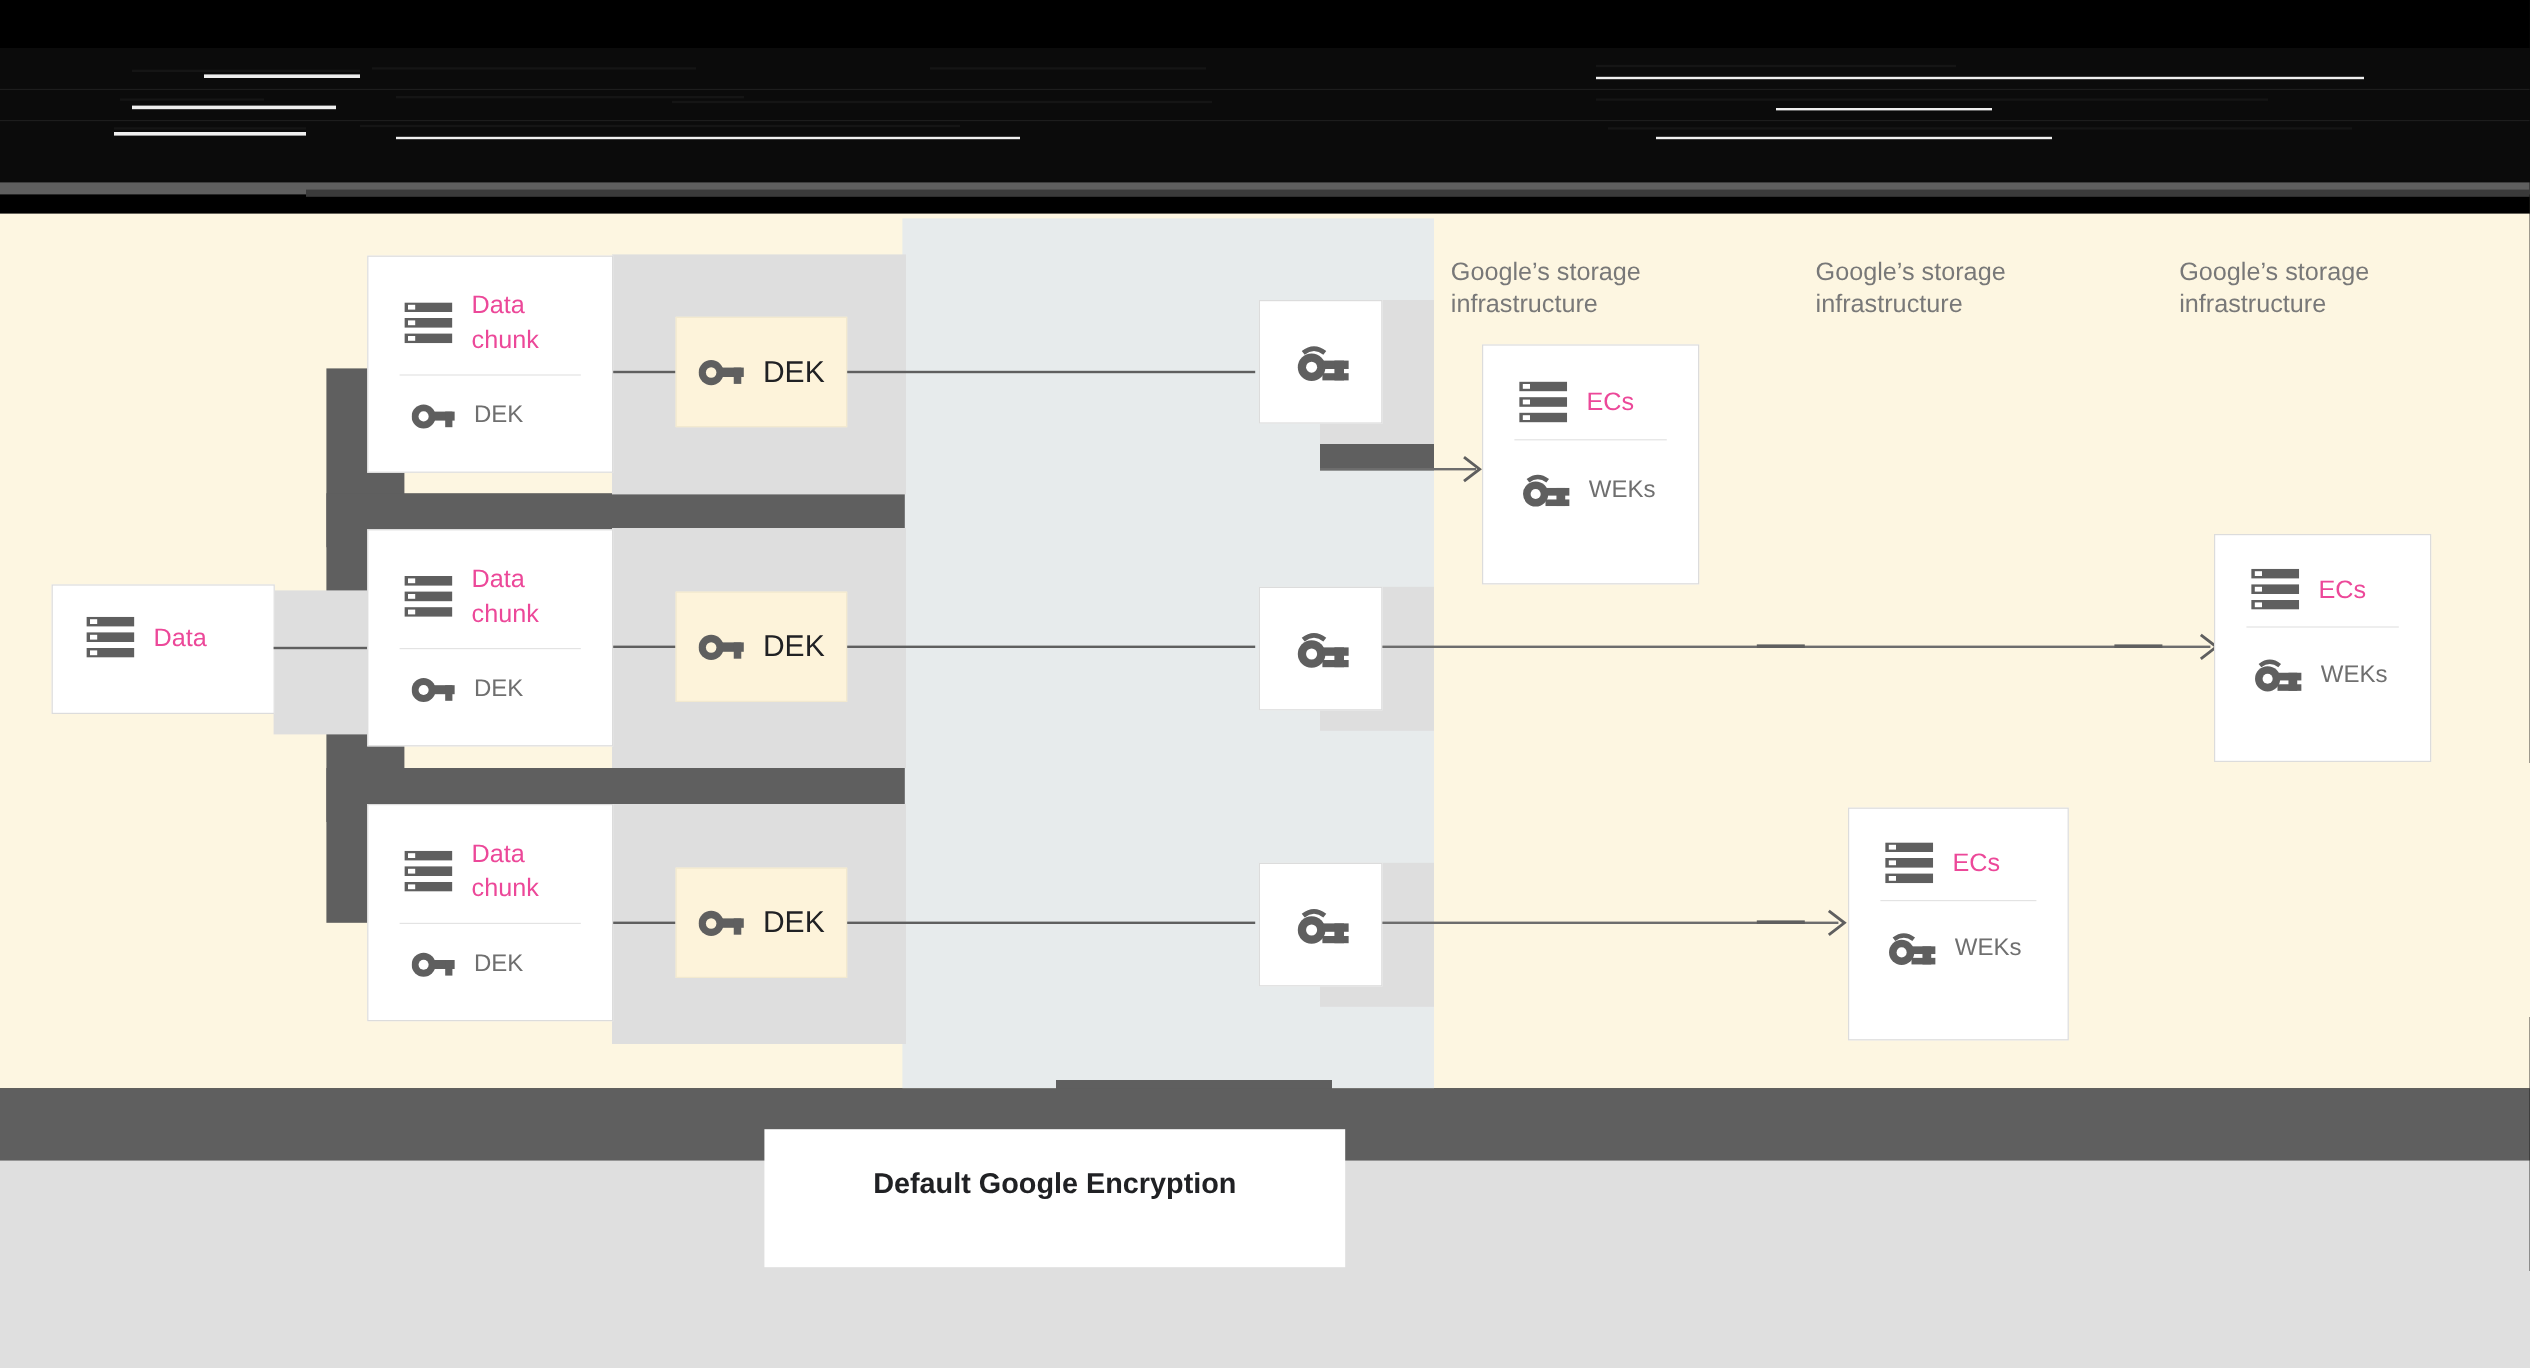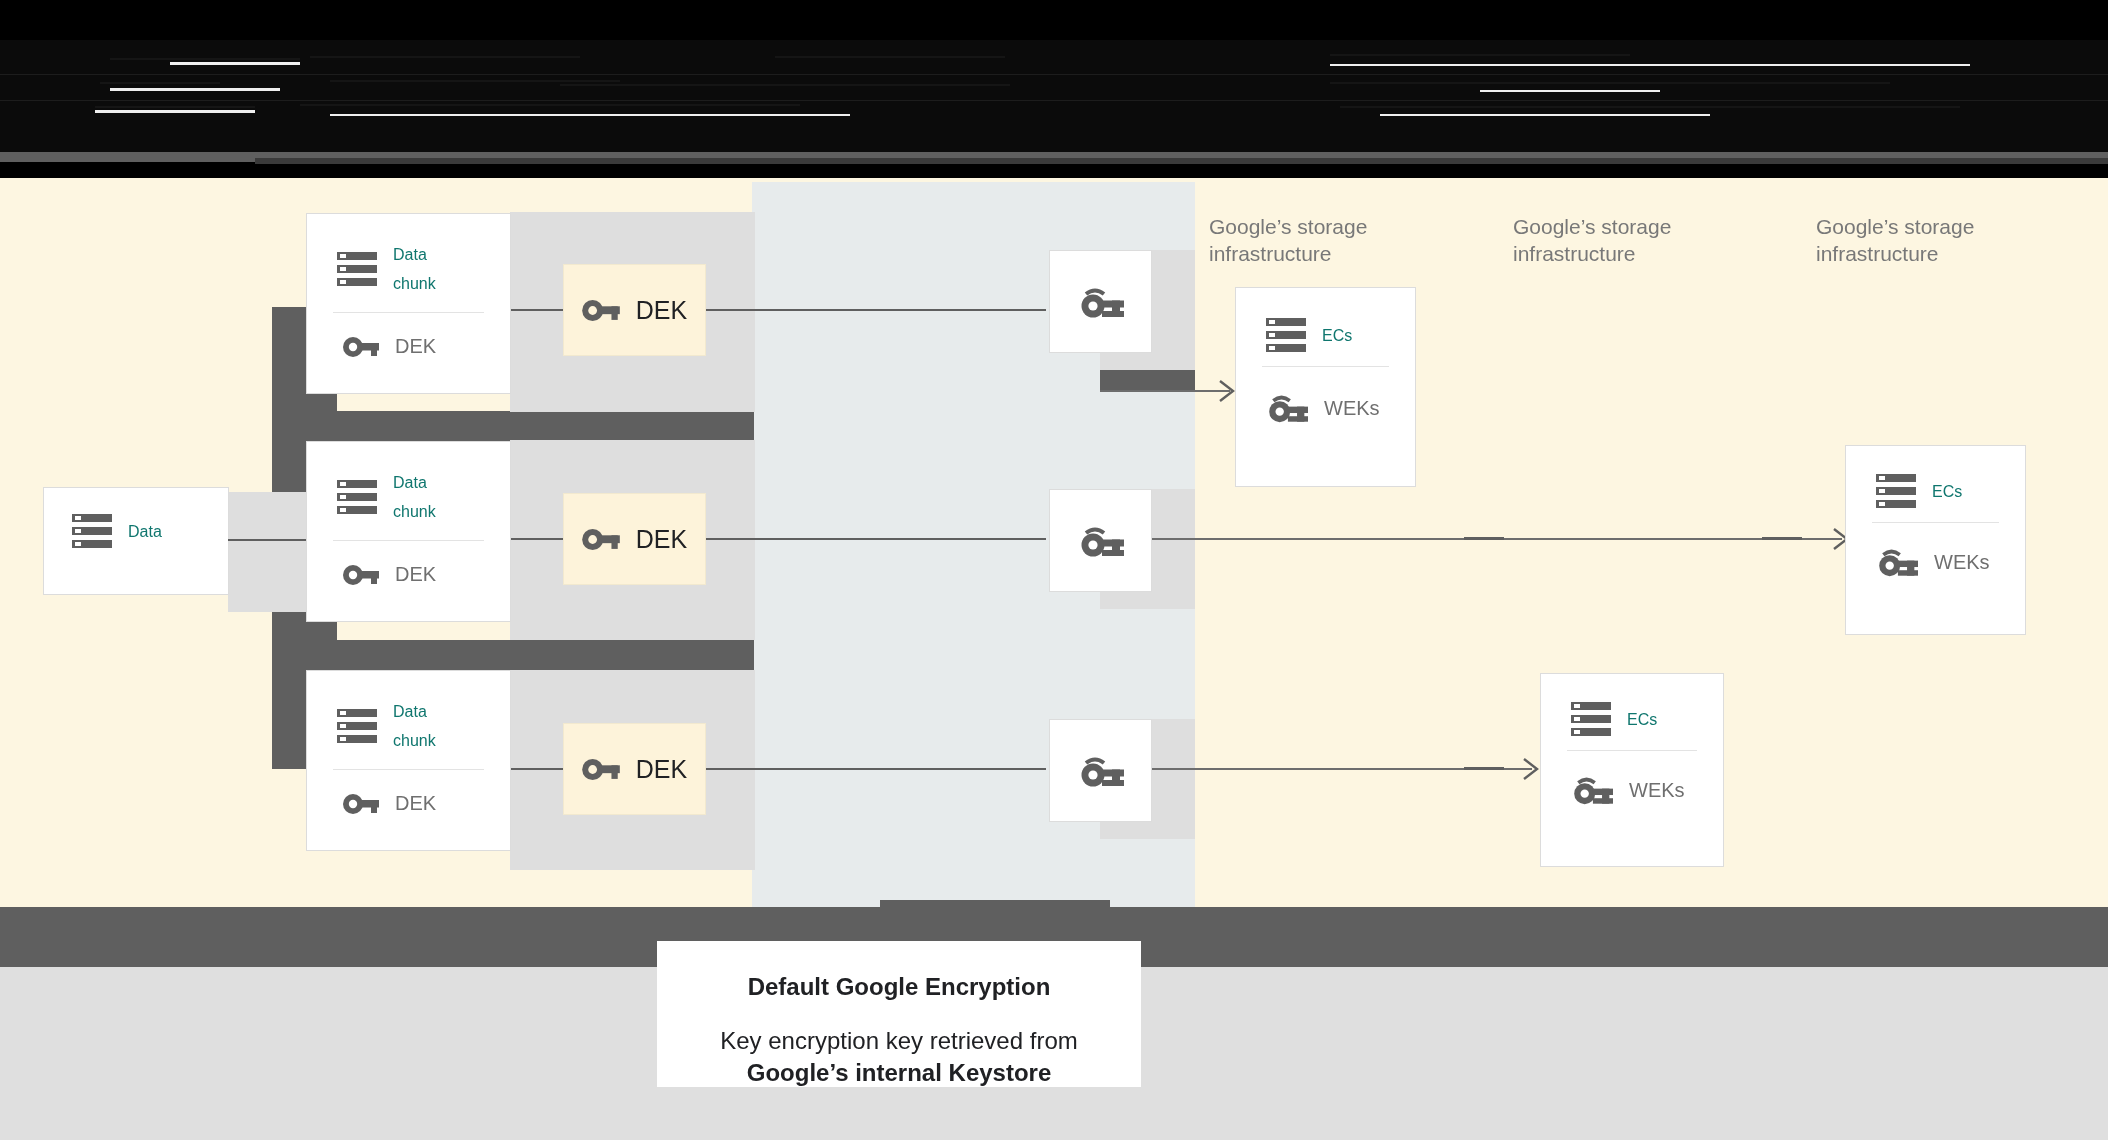--- a/index.html
+++ b/index.html
@@ -24,21 +24,21 @@
   .band-blue{position:absolute;background:#e7ebec;}
   .footer-gray{position:absolute;background:#dfdfdf;}
   .darkbar{position:absolute;background:#5f5f5f;}
 
   
   .card{position:absolute;background:#fff;border:1px solid #dcdcdc;box-sizing:border-box;}
   .card-shadow{position:absolute;background:#dedede;}
   .card .top{display:flex;align-items:center;gap:16px;padding:26px 0 0 30px;}
   .card .divider{height:1px;background:#e3e3e3;margin:14px 26px 0 26px;}
   .card .bot{display:flex;align-items:center;gap:16px;padding:22px 0 0 36px;}
-  .card .title{font-size:16px;color:#0f766e;line-height:29px;}
+  .card .title{font-size:21px;color:#ec4899;line-height:29px;}
   .card .sub{font-size:20px;color:#6f6f6f;}
 
   
   .chip{position:absolute;box-sizing:border-box;display:flex;align-items:center;
         justify-content:center;gap:16px;}
   .chip.dek{background:#fdf3da;border:1px solid #f2e9cf;}
   .chip.kek{background:#e1f0e8;border:1px solid #d4e4db;}
   .chip .lbl{font-size:25px;color:#202124;}
   .chipbox{position:absolute;background:#fff;border:1px solid #dcdcdc;box-sizing:border-box;
            display:flex;align-items:center;justify-content:center;}
@@ -417,21 +417,17 @@
           <rect x="34" y="14.5" width="8" height="16.5" fill="#5f5f5f"></rect>
         </svg>
       </span>
       <span class="sub">WEKs</span>
     </div>
   </div>
 
   <div class="darkbar" style="left:0;top:907px;width:2108px;height:60px;"></div>
   <div class="footer-gray" style="left:0;top:967px;width:2108px;height:173px;"></div>
 
-  <div class="caption" style="left:657px;top:941px;width:484px;height:146px;">
+  <div class="caption" style="left:637px;top:941px;width:484px;height:115px;">
     <div class="c1">Default Google Encryption</div>
-    <div class="c2">
-      <span>Key encryption key retrieved from</span><br>
-      <b>Google’s internal Keystore</b>
-    </div>
   </div>
 
 </div>
 
 </body></html>

